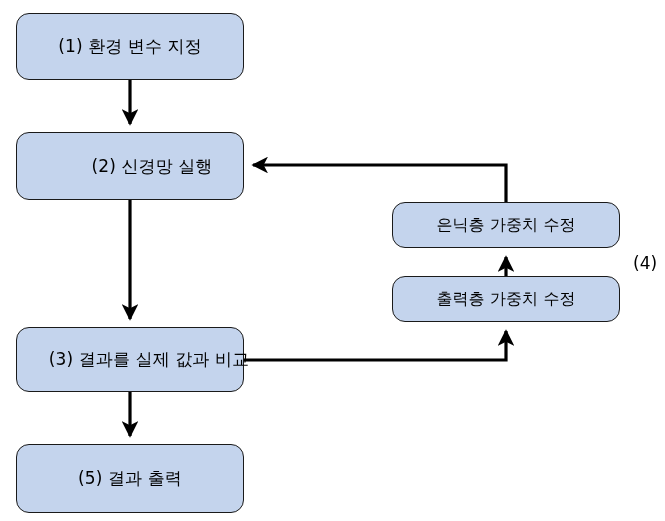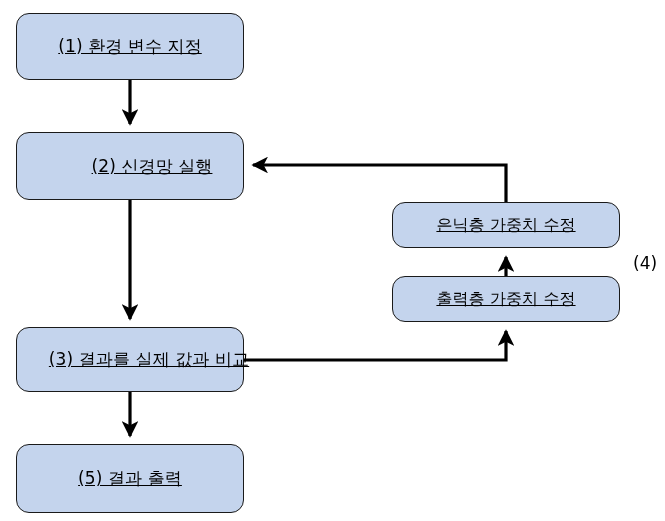--- a/index.html
+++ b/index.html
@@ -24,21 +24,20 @@
     background: #c4d4ed;
     border: 1.6px solid #1a1a1a;
     border-radius: 13px;
     display: flex;
     align-items: center;
     justify-content: center;
     color: #000000;
     line-height: 1.1;
     white-space: nowrap;
     letter-spacing: 0.1px;
-    text-decoration: underline;
   }
   .node-label {
     display: block;
   }
   
   #node-set-env       { left: 16px;  top: 13px;  width: 228px; height: 67px; font-size: 17px; }
   #node-run-network   { left: 16px;  top: 132px; width: 228px; height: 68px; font-size: 17px; padding-left: 44px; }
   #node-compare       { left: 16px;  top: 327px; width: 228px; height: 65px; font-size: 17px; padding-left: 38px; }
   #node-output-result { left: 16px;  top: 444px; width: 228px; height: 69px; font-size: 17px; }
   #node-hidden-weight { left: 392px; top: 202px; width: 228px; height: 46px; font-size: 16px; }

